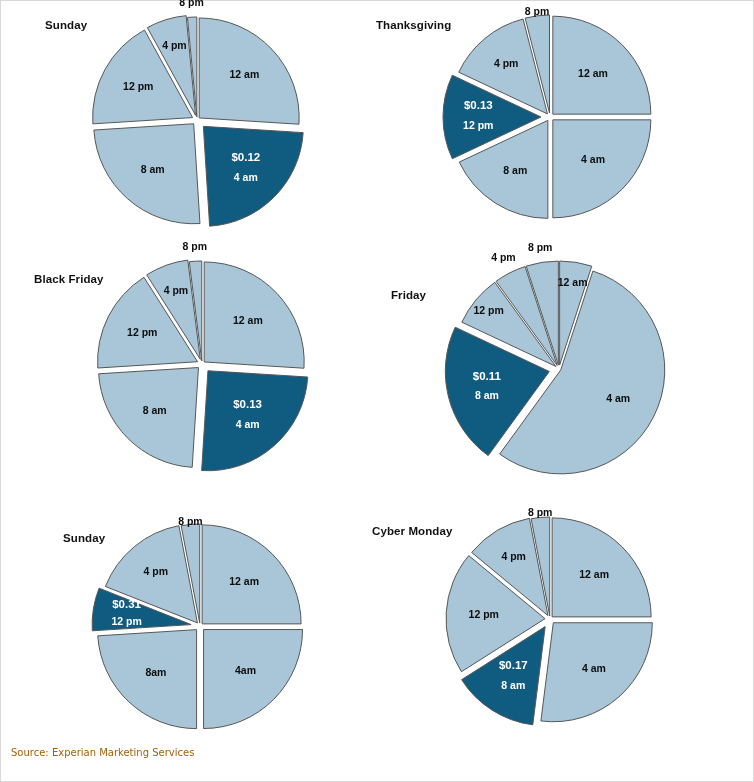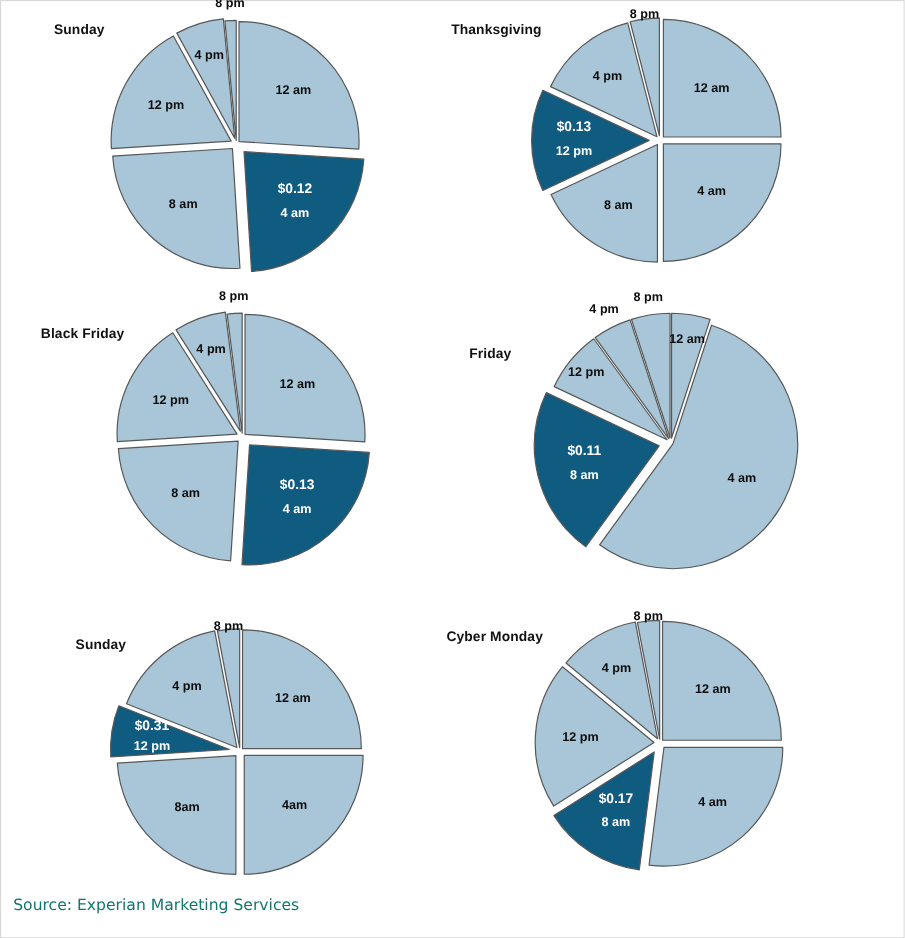--- a/index.html
+++ b/index.html
@@ -54,23 +54,23 @@
     font-size: 11.5px;
     font-weight: bold;
     text-anchor: middle;
     dominant-baseline: middle;
     fill: #ffffff;
   }
   #source-note {
     position: absolute;
     left: 10px;
     top: 746px;
-    font-size: 13px;
+    font-size: 10px;
     font-family: "DejaVu Sans", sans-serif;
-    color: #0f766e;
+    color: #a16207;
     white-space: nowrap;
   }
 </style>
 </head>
 <body>
 
 <div id="figure">
 
   <div class="pie-panel">
     <div class="panel-title" style="left:44px; top:18px;">Sunday</div>

